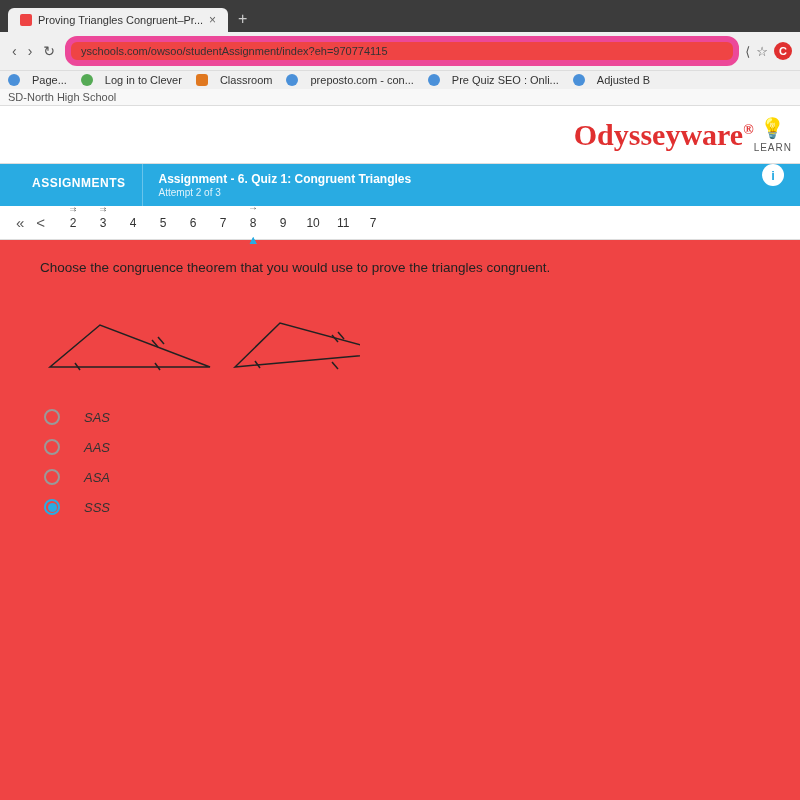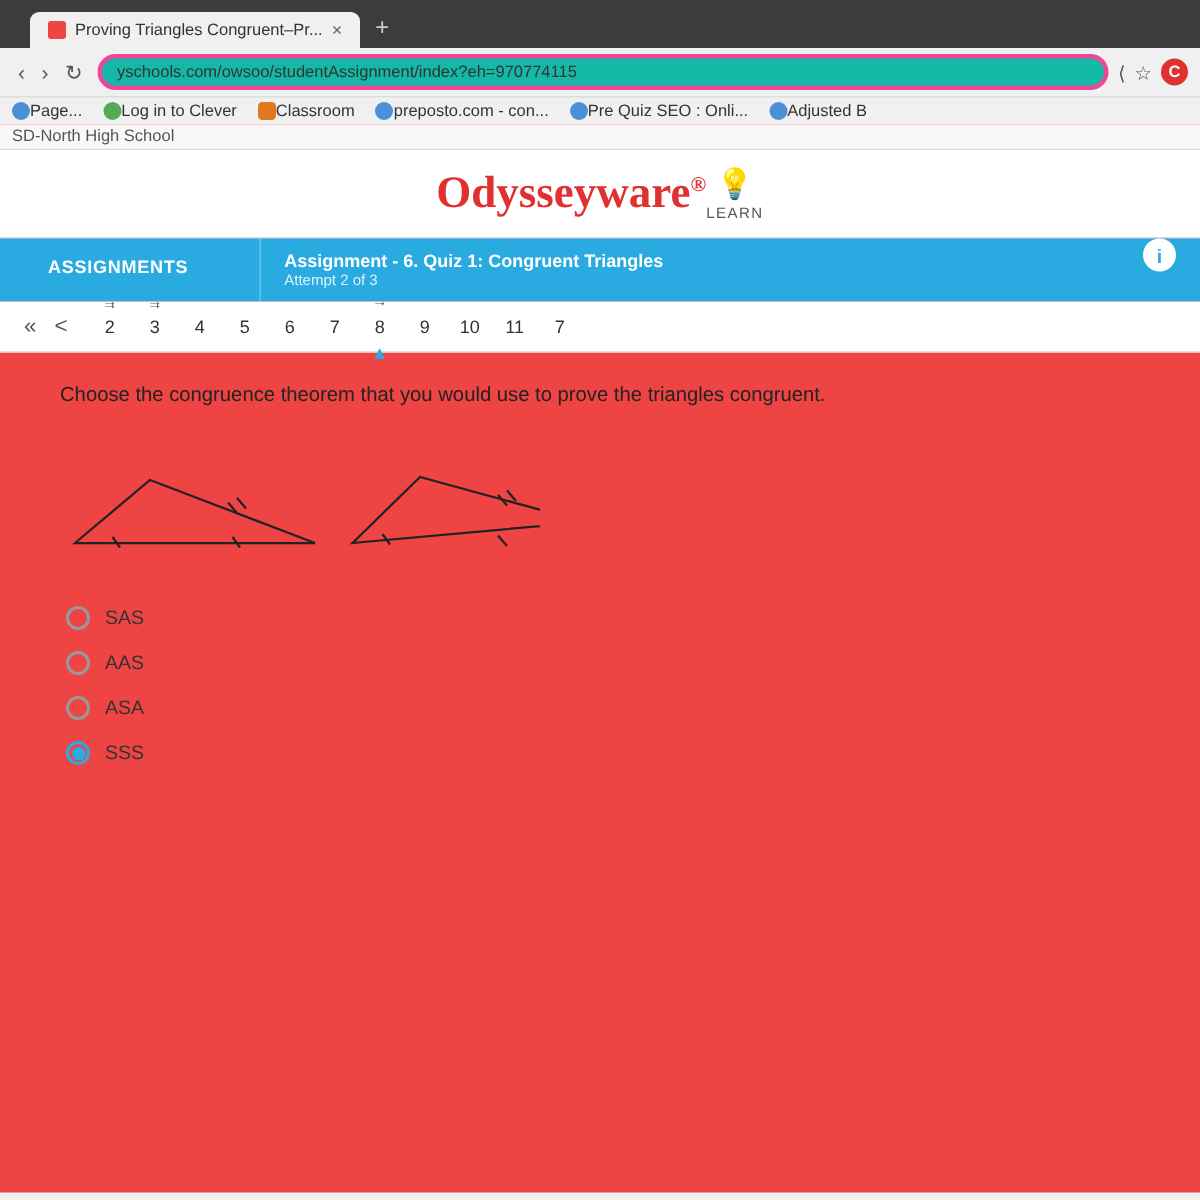--- a/index.html
+++ b/index.html
@@ -24,21 +24,20 @@
     .tab {
       background: #f0f0f0;
       border-radius: 6px 6px 0 0;
       padding: 5px 12px;
       font-size: 11px;
       color: #333;
       display: flex;
       align-items: center;
       gap: 6px;
       min-width: 180px;
-      margin-left: 12px;
     }
     .tab .favicon {
       width: 12px;
       height: 12px;
       background: #e44;
       border-radius: 2px;
       display: inline-block;
     }
     .tab .close-tab {
       margin-left: auto;
@@ -68,22 +67,22 @@
     .nav-btn {
       background: none;
       border: none;
       font-size: 14px;
       color: #555;
       cursor: pointer;
       padding: 2px 4px;
     }
     .address-field {
       flex: 1;
-      background: #14b8a6;
-      border: 3px solid #ec4899;
+      background: #ef4444;
+      border: 6px solid #ec4899;
       border-radius: 12px;
       padding: 3px 10px;
       font-size: 11px;
       color: #333;
       display: flex;
       align-items: flex-start;
       gap: 6px;
     }
     .address-text { font-size: 11px; color: #333; }
     .browser-icons {
@@ -100,21 +99,21 @@
       align-items: center;
       padding: 3px 8px;
       gap: 14px;
       border-top: 1px solid #ddd;
       font-size: 11px;
       color: #333;
     }
     .bookmark-item {
       display: flex;
       align-items: center;
-      gap: 0;
+      gap: 12px;
       cursor: pointer;
       white-space: nowrap;
       color: #333;
     }
     .bookmark-icon {
       width: 12px;
       height: 12px;
       border-radius: 50%;
       background: #4a90d9;
       display: inline-block;
@@ -127,21 +126,21 @@
     .app-wrapper {
       background: #ef4444;
       height: calc(800px - 88px);
     }
 
     
     .ody-header {
       background: white;
       display: flex;
       align-items: center;
-      justify-content: center;
+      justify-content: flex-end;
       padding: 10px 8px;
       border-bottom: 1px solid #ddd;
     }
     .ody-logo {
       font-size: 30px;
       font-weight: bold;
       color: #e03030;
       font-family: Georgia, serif;
     }
     .ody-logo span { color: #e03030; }
@@ -176,21 +175,20 @@
       font-size: 12px;
       font-weight: bold;
       padding: 12px 16px;
       cursor: pointer;
       letter-spacing: 0.5px;
     }
     .nav-assignment {
       flex: 1;
       padding: 8px 16px;
       border-left: 1px solid rgba(255,255,255,0.3);
-      margin-left: 31px;
     }
     .nav-assignment .assignment-title {
       color: white;
       font-size: 12px;
       font-weight: bold;
     }
     .nav-assignment .assignment-sub {
       color: rgba(255,255,255,0.85);
       font-size: 10px;
       margin-top: 1px;
@@ -286,23 +284,24 @@
 
     
     .answer-choices {
       display: flex;
       flex-direction: column;
       gap: 14px;
       margin-left: 4px;
     }
     .answer-option {
       display: flex;
-      align-items: flex-start;
-      gap: 10px;
-      cursor: pointer;
+      align-items: flex-end;
+      gap: 24px;
+      cursor: pointer;
+      font-style: italic;
     }
     .radio-outer {
       width: 16px;
       height: 16px;
       border-radius: 50%;
       border: 2px solid #999;
       display: flex;
       align-items: center;
       justify-content: center;
       flex-shrink: 0;

